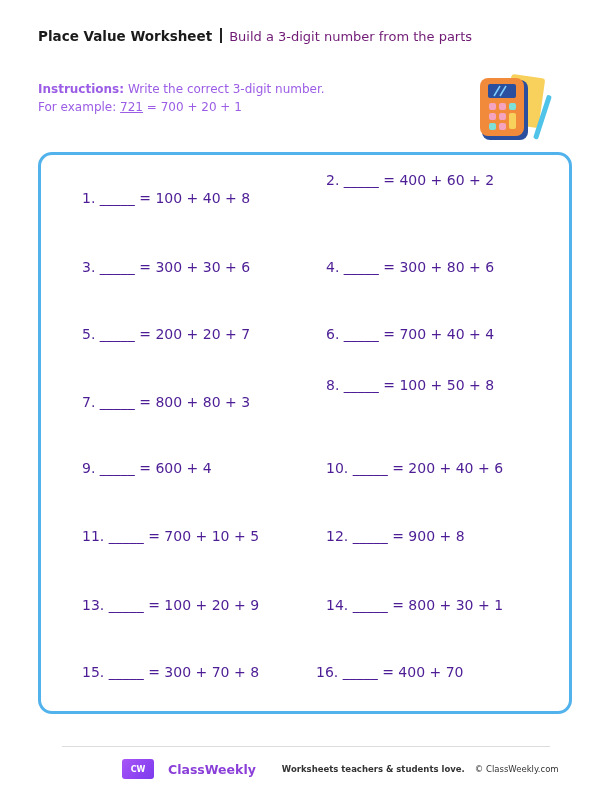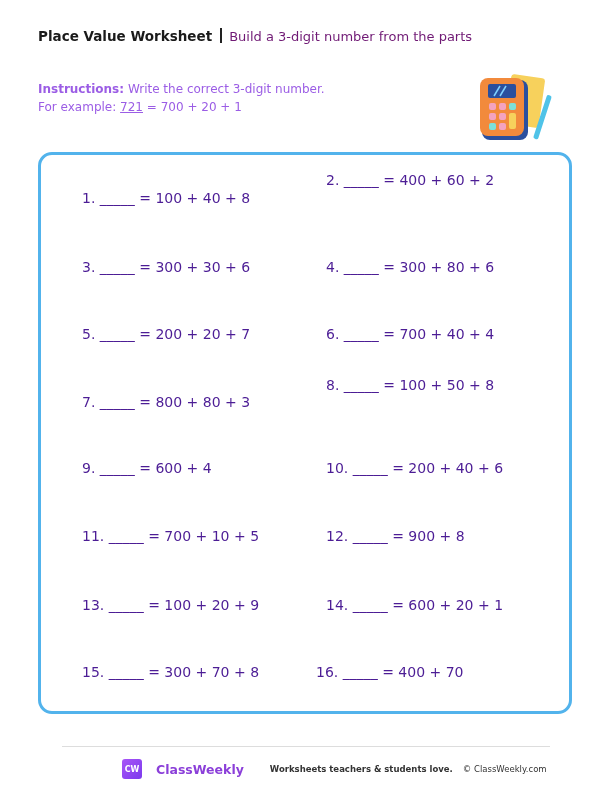--- a/index.html
+++ b/index.html
@@ -11,21 +11,21 @@
   .header .sub { color: #701a75; font-size: 13px; text-align: right; }
   .instr { position: absolute; left: 38px; top: 80px; font-size: 12px; color: #9b5de5; line-height: 18px; }
   .instr b { font-weight: bold; }
   .instr .ul { text-decoration: underline; }
   .calc { position: absolute; left: 478px; top: 70px; width: 80px; height: 76px; }
   .box { position: absolute; left: 38px; top: 152px; width: 534px; height: 562px;
          border: 3px solid #52b3ec; border-radius: 14px; box-sizing: border-box; }
   .problem { position: absolute; font-size: 14px; color: #4c1d95; white-space: nowrap; }
   .footer-line { position: absolute; left: 62px; top: 746px; width: 488px; height: 1px; background: #ddd; }
   .footer { position: absolute; left: 122px; top: 758px; height: 22px; display: flex; align-items: center; }
-  .logo-box { width: 20px; height: 20px; border-radius: 3px; background: linear-gradient(135deg,#a855f7,#7c3aed);
+  .logo-box { width: 32px; height: 20px; border-radius: 3px; background: linear-gradient(135deg,#a855f7,#7c3aed);
               color: #fff; font-size: 8px; font-weight: bold; display: flex; align-items: center; justify-content: center; }
   .brand { color: #8b3fd9; font-weight: bold; font-size: 12.5px; margin-left: 14px; }
   .tagline { font-size: 8.5px; color: #333; margin-left: 26px; font-weight: bold; }
   .copy { font-size: 8.5px; color: #333; margin-left: 10px; }
 </style>
 </head>
 <body>
 
 <div class="header">
   <span class="title">Place Value Worksheet</span><span class="sep"></span><span class="sub">Build a 3-digit number from the parts</span>
@@ -63,21 +63,21 @@
   <div class="problem" style="left:326px;top:259px"><span>4.</span> <span>_____</span> <span>= 300 + 80 + 6</span></div>
   <div class="problem" style="left:82px;top:326px"><span>5.</span> <span>_____</span> <span>= 200 + 20 + 7</span></div>
   <div class="problem" style="left:326px;top:326px"><span>6.</span> <span>_____</span> <span>= 700 + 40 + 4</span></div>
   <div class="problem" style="left:82px;top:394px"><span>7.</span> <span>_____</span> <span>= 800 + 80 + 3</span></div>
   <div class="problem" style="left:326px;top:377px"><span>8.</span> <span>_____</span> <span>= 100 + 50 + 8</span></div>
   <div class="problem" style="left:82px;top:460px"><span>9.</span> <span>_____</span> <span>= 600 + 4</span></div>
   <div class="problem" style="left:326px;top:460px"><span>10.</span> <span>_____</span> <span>= 200 + 40 + 6</span></div>
   <div class="problem" style="left:82px;top:528px"><span>11.</span> <span>_____</span> <span>= 700 + 10 + 5</span></div>
   <div class="problem" style="left:326px;top:528px"><span>12.</span> <span>_____</span> <span>= 900 + 8</span></div>
   <div class="problem" style="left:82px;top:597px"><span>13.</span> <span>_____</span> <span>= 100 + 20 + 9</span></div>
-  <div class="problem" style="left:326px;top:597px"><span>14.</span> <span>_____</span> <span>= 600 + 20 + 1</span></div>
+  <div class="problem" style="left:326px;top:597px"><span>14.</span> <span>_____</span> <span>= 800 + 30 + 1</span></div>
   <div class="problem" style="left:82px;top:664px"><span>15.</span> <span>_____</span> <span>= 300 + 70 + 8</span></div>
   <div class="problem" style="left:316px;top:664px"><span>16.</span> <span>_____</span> <span>= 400 + 70</span></div>
 </div>
 
 <div class="footer-line"></div>
 <div class="footer">
   <div class="logo-box">CW</div>
   <span class="brand">ClassWeekly</span>
   <span class="tagline">Worksheets teachers &amp; students love.</span>
   <span class="copy">© ClassWeekly.com</span>

